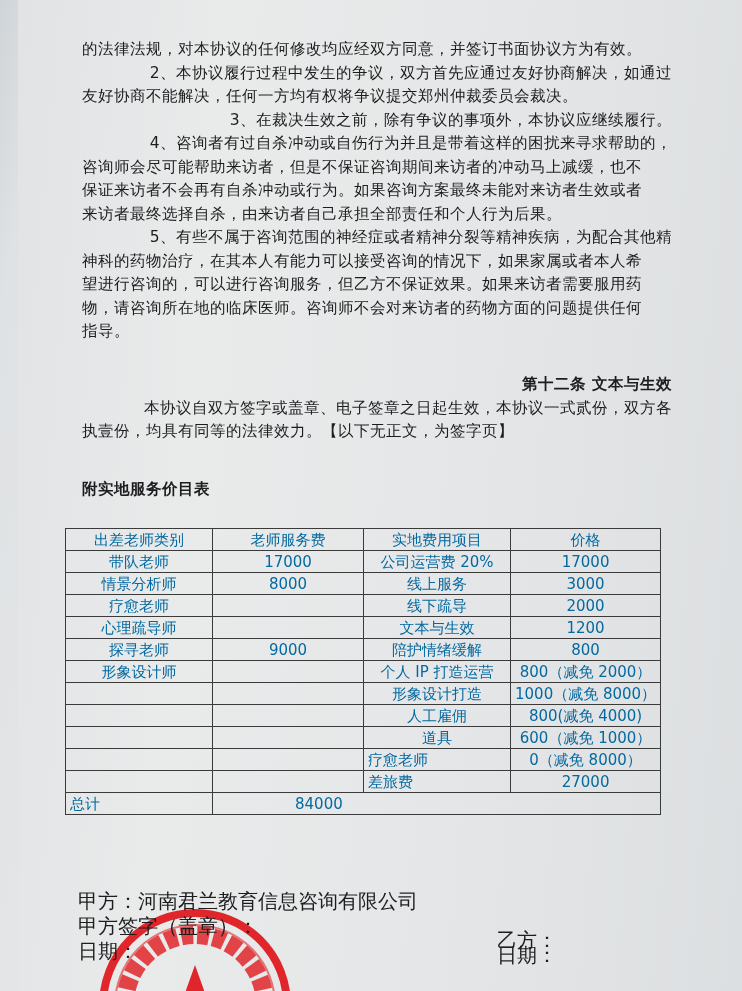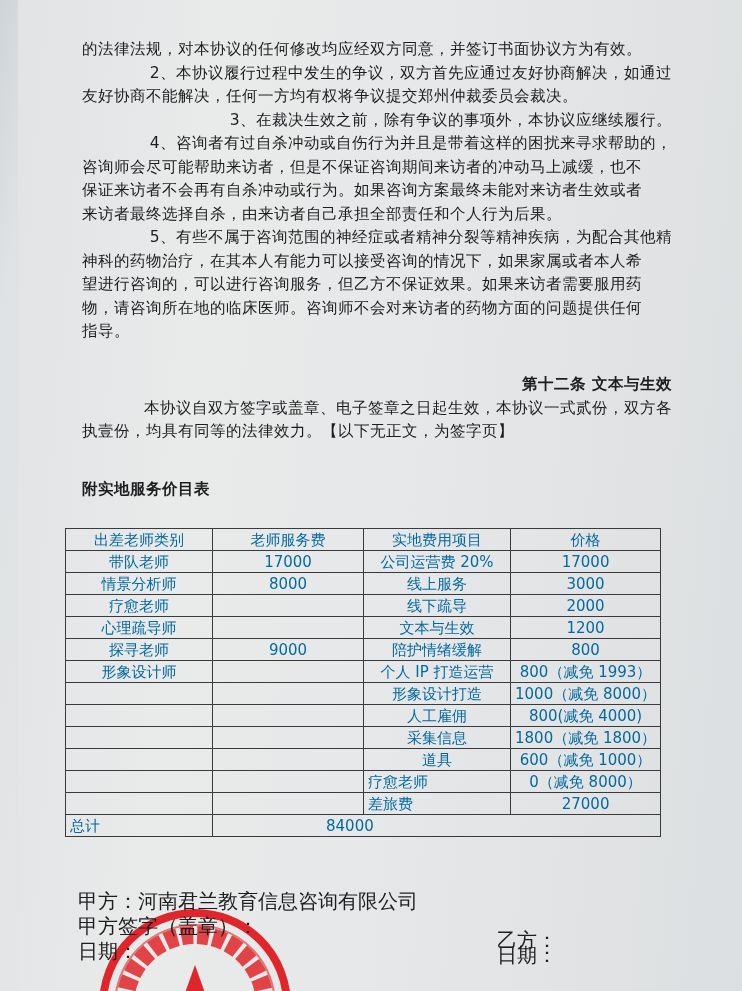--- a/index.html
+++ b/index.html
@@ -97,39 +97,33 @@
   <tr>
     <td>探寻老师</td>
     <td>9000</td>
     <td>陪护情绪缓解</td>
     <td>800</td>
   </tr>
   <tr>
     <td>形象设计师</td>
     <td></td>
     <td>个人 IP 打造运营</td>
-    <td>800（减免 1993）</td>
+    <td>800（减免 2000）</td>
   </tr>
   <tr>
     <td></td>
     <td></td>
     <td>形象设计打造</td>
     <td>1000（减免 8000）</td>
   </tr>
   <tr>
     <td></td>
     <td></td>
     <td>人工雇佣</td>
     <td>800(减免 4000)</td>
-  </tr>
-  <tr>
-    <td></td>
-    <td></td>
-    <td>采集信息</td>
-    <td>1800（减免 1800）</td>
   </tr>
   <tr>
     <td></td>
     <td></td>
     <td>道具</td>
     <td>600（减免 1000）</td>
   </tr>
   <tr>
     <td></td>
     <td></td>
@@ -137,21 +131,21 @@
     <td>0（减免 8000）</td>
   </tr>
   <tr>
     <td></td>
     <td></td>
     <td class="left">差旅费</td>
     <td>27000</td>
   </tr>
   <tr>
     <td class="left">总计</td>
-    <td colspan="3" style="text-align:left;padding-left:113px;">84000</td>
+    <td colspan="3" style="text-align:left;padding-left:82px;">84000</td>
   </tr>
 </tbody>
   </table>
 
 <svg class="stamp" viewBox="0 0 200 200">
   <circle cx="100" cy="100" r="92" fill="none" stroke="#e0262a" stroke-width="8"></circle>
   <circle cx="100" cy="100" r="80" fill="none" stroke="#e0262a" stroke-width="2" opacity="0.6"></circle>
   <polygon points="100,60 110,88 140,88 116,106 125,134 100,117 75,134 84,106 60,88 90,88" fill="#e0262a"></polygon>
   <path d="M30 100 A70 70 0 0 1 170 100" fill="none" stroke="#e0262a" stroke-width="18" stroke-dasharray="12 4" opacity="0.85"></path>
 </svg>

